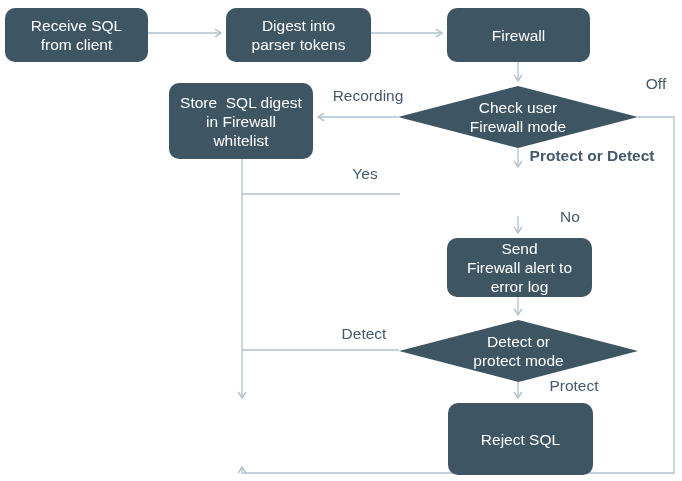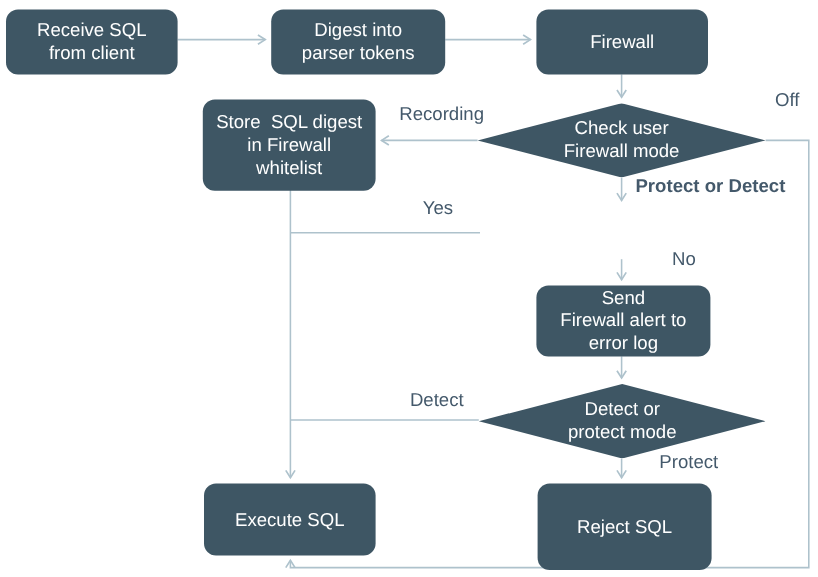--- a/index.html
+++ b/index.html
@@ -125,23 +125,20 @@
     <span>Send
 Firewall alert to
 error log</span>
   </div>
 
   <div class="node diamond" style="left:399px; top:320px; width:239px; height:62px;">
     <span>Detect or
 protect mode</span>
   </div>
 
-  <div class="node box" style="left:170px; top:403px; width:143px; height:60px;">
-    <span>Execute SQL</span>
-  </div>
 
   <div class="node box" style="left:448px; top:403px; width:145px; height:72px;">
     <span>Reject SQL</span>
   </div>
 
   <div class="edge-label" style="left:322px; top:87px; width:92px;">Recording</div>
 
   <div class="edge-label" style="left:636px; top:75px; width:40px;">Off</div>
 
   <div class="edge-label" style="left:522px; top:147px; width:140px;font-weight:bold;">Protect or Detect</div>

